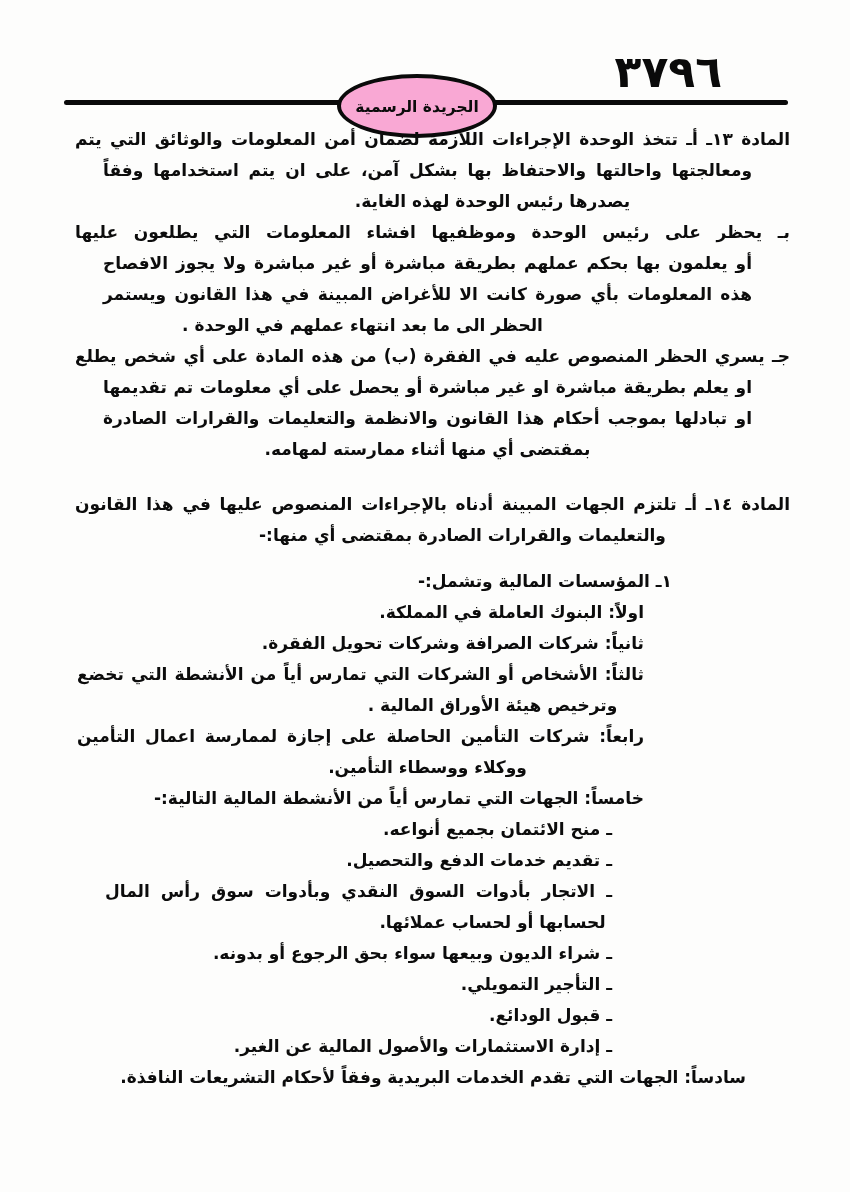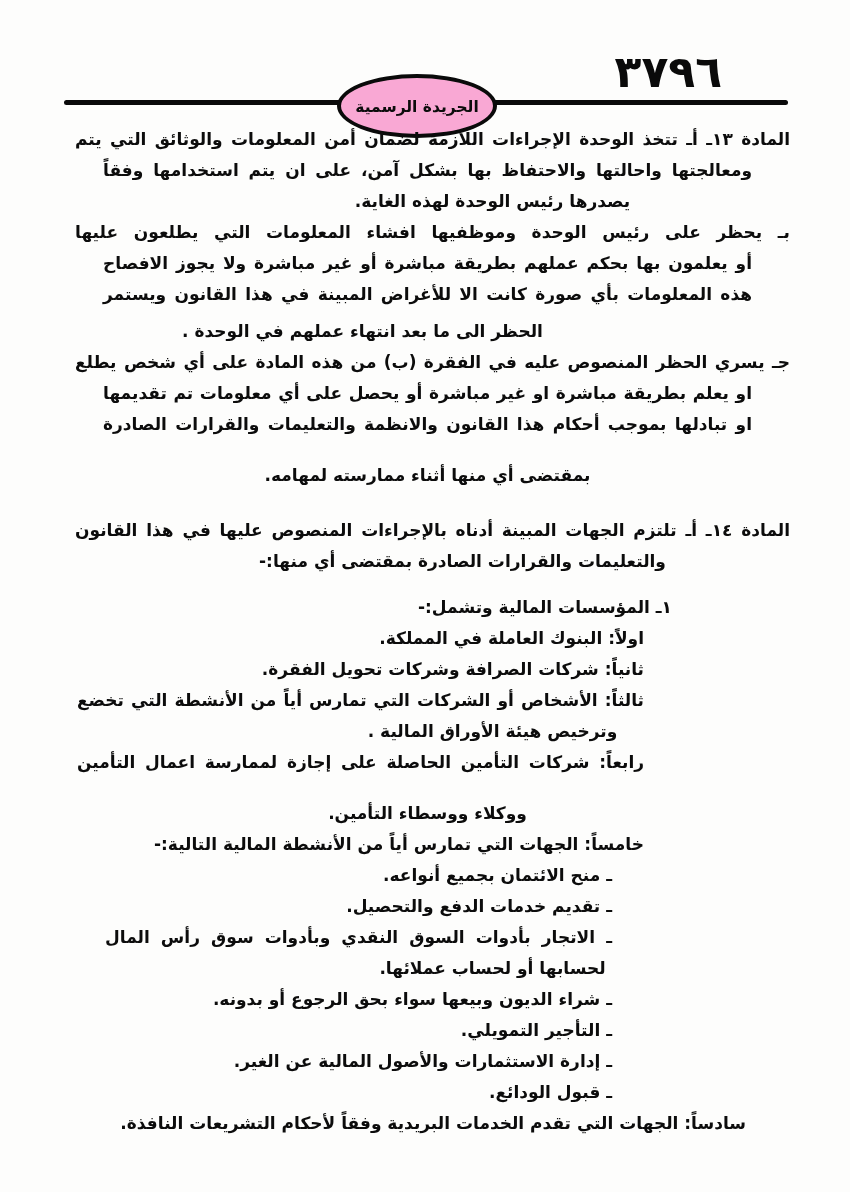--- a/index.html
+++ b/index.html
@@ -53,22 +53,22 @@
     height: 31px; line-height: 31px;
     font-size: 17px; font-weight: 700;
     white-space: nowrap;
     color: #0c0c0c;
   }
   
   .m-full, .cont, .ord-j, .dash-j { white-space: normal; overflow: hidden; }
 
   .m-full  { text-align: justify; text-align-last: justify; padding-left: 10px; }
   .cont    { text-align: justify; text-align-last: justify; padding-right: 38px; padding-left: 38px; }
-  .end-c   { text-align: center; white-space: normal; margin-top: 20px; }
-  .end-cl  { text-align: center; padding-right: 150px; padding-left: 20px; white-space: normal; margin-top: 6px; }
+  .end-c   { text-align: center; white-space: normal; }
+  .end-cl  { text-align: center; padding-right: 150px; padding-left: 20px; white-space: normal; }
   .end-cr  { text-align: center; padding-left: 150px; padding-right: 20px; white-space: normal; }
   .end-cr2 { text-align: center; padding-left: 70px; white-space: normal; }
   .num     { text-align: right; padding-right: 118px; margin-top: 15px; }
   .ord     { text-align: right; padding-right: 146px; }
   .ord-j   { text-align: justify; text-align-last: justify; padding-right: 146px; padding-left: 12px; }
   .dash    { text-align: right; padding-right: 178px; }
   .dash-j  { text-align: justify; text-align-last: justify; padding-right: 178px; padding-left: 40px; }
   .sixth   { text-align: right; padding-right: 44px; }
 </style>
 </head>
@@ -108,19 +108,19 @@
         <div class="line end-cr">وترخيص هيئة الأوراق المالية .</div>
         <div class="line ord-j">رابعاً: شركات التأمين الحاصلة على إجازة لممارسة اعمال التأمين في المملكة</div>
         <div class="line end-c">ووكلاء ووسطاء التأمين.</div>
         <div class="line ord">خامساً: الجهات التي تمارس أياً من الأنشطة المالية التالية:-</div>
         <div class="line dash">ـ منح الائتمان بجميع أنواعه.</div>
         <div class="line dash">ـ تقديم خدمات الدفع والتحصيل.</div>
         <div class="line dash-j">ـ الاتجار بأدوات السوق النقدي وبأدوات سوق رأس المال سواء</div>
         <div class="line end-cr">لحسابها أو لحساب عملائها.</div>
         <div class="line dash">ـ شراء الديون وبيعها سواء بحق الرجوع أو بدونه.</div>
         <div class="line dash">ـ التأجير التمويلي.</div>
+        <div class="line dash">ـ قبول الودائع.</div>
         <div class="line dash">ـ إدارة الاستثمارات والأصول المالية عن الغير.</div>
-        <div class="line dash">ـ قبول الودائع.</div>
         <div class="line sixth">سادساً: الجهات التي تقدم الخدمات البريدية وفقاً لأحكام التشريعات النافذة.</div>
       </div>
     </div>
 
 </div>
 
 </body></html>

